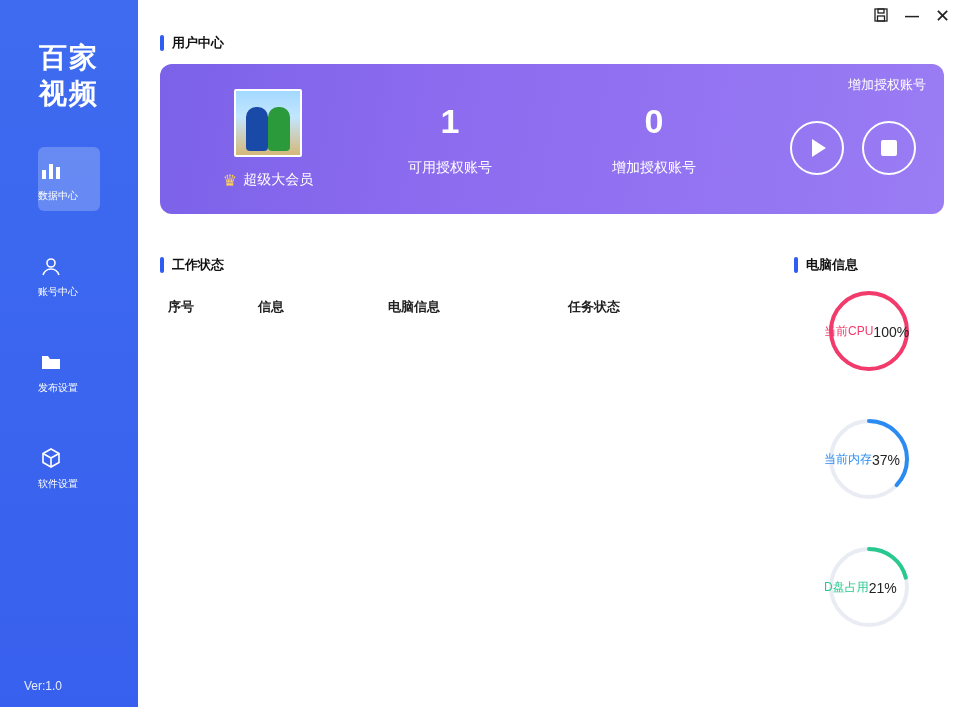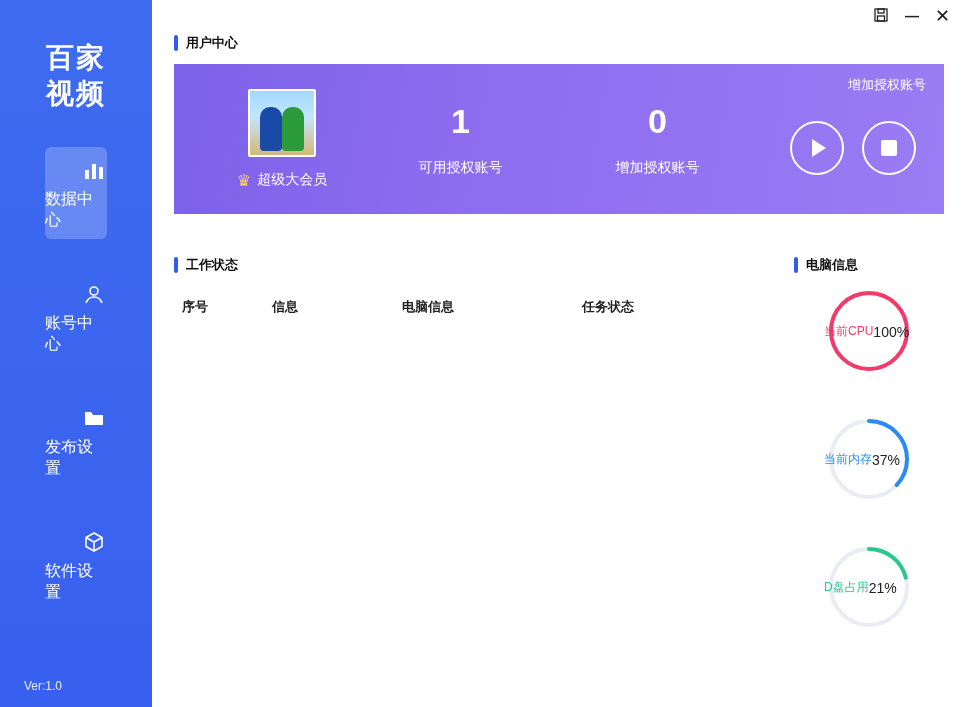--- a/index.html
+++ b/index.html
@@ -1,50 +1,50 @@
 <!DOCTYPE html>
 <html><head>
 <meta charset="utf-8">
 <style>
   * { box-sizing: border-box; margin: 0; padding: 0; }
   html, body { width: 966px; height: 707px; font-family: "Microsoft YaHei", "PingFang SC", Arial, sans-serif; background: #fff; overflow: hidden; }
   .app { display: flex; width: 100%; height: 100%; }
 
   
   .sidebar {
-    width: 152px; height: 100%;
+    width: 138px; height: 100%;
     background: linear-gradient(180deg, #3e6bf0 0%, #3860ee 100%);
     color: #fff; display: flex; flex-direction: column; align-items: center;
     padding-top: 40px;
   }
   .logo { font-size: 28px; font-weight: 700; text-align: center; line-height: 1.3; letter-spacing: 2px; margin-bottom: 34px; }
   .nav { width: 100%; display: flex; flex-direction: column; align-items: center; gap: 32px; }
   .nav-item {
-    display: flex; flex-direction: column; align-items: flex-end; gap: 6px;
+    display: flex; flex-direction: column; align-items: flex-start; gap: 6px;
     width: 62px; padding: 10px 0 8px; border-radius: 6px; cursor: pointer;
-    font-size: 16px;
+    font-size: 10px;
   }
   .nav-item.active { background: rgba(255,255,255,0.22); }
   .nav-item .icon { width: 26px; height: 26px; display: flex; align-items: center; justify-content: center; }
   .version { margin-top: auto; margin-bottom: 14px; font-size: 12px; align-self: flex-start; padding-left: 24px; color: #e4ecff; }
 
   
   .main { flex: 1; display: flex; flex-direction: column; }
   .titlebar { height: 32px; display: flex; justify-content: flex-end; align-items: center; gap: 16px; padding-right: 16px; color: #222; }
   .titlebar .tb-btn { cursor: pointer; font-size: 14px; line-height: 1; }
 
   
   .content { flex: 1; padding: 2px 22px 16px 22px; }
   .section-title { display: flex; align-items: center; font-weight: 700; font-size: 13px; color: #111; margin: 22px 0 12px; }
   .section-title .bar { width: 4px; height: 16px; background: #2f5cf3; margin-right: 8px; border-radius: 2px; }
   .section-title.first { margin-top: 0; }
 
   
   .hero {
-    height: 150px; border-radius: 0;
+    height: 150px; border-radius: 12px;
     background: linear-gradient(100deg, #7b62e9 0%, #8c6bef 35%, #9a7cf4 100%);
     color: #fff; position: relative; display: flex; align-items: stretch;
     padding: 0 28px;
   }
   .hero .add-link { position: absolute; right: 18px; top: 12px; font-size: 13px; cursor: pointer; }
   .hero-col { display: flex; flex-direction: column; align-items: center; justify-content: center; flex: 1; }
   .hero-col .big { font-size: 34px; font-weight: 600; margin-bottom: 18px; }
   .hero-col .cap { font-size: 14px; }
   .hero-user { flex: 0 0 160px; display: flex; flex-direction: column; align-items: center; justify-content: center; gap: 14px; }
   .avatar {

